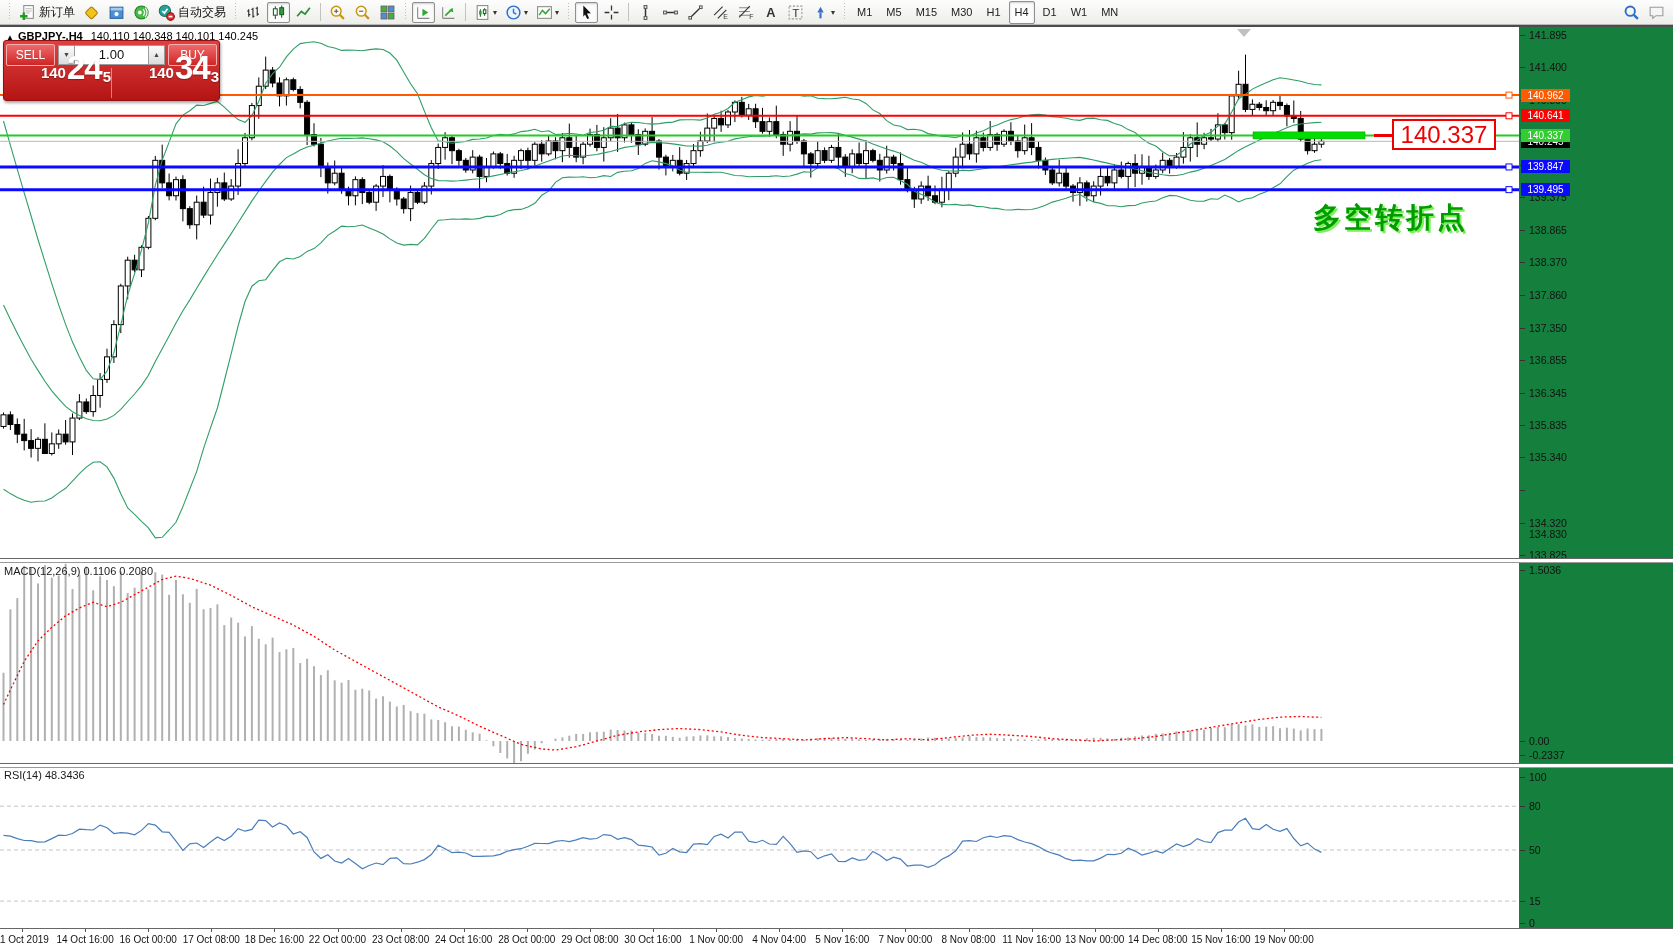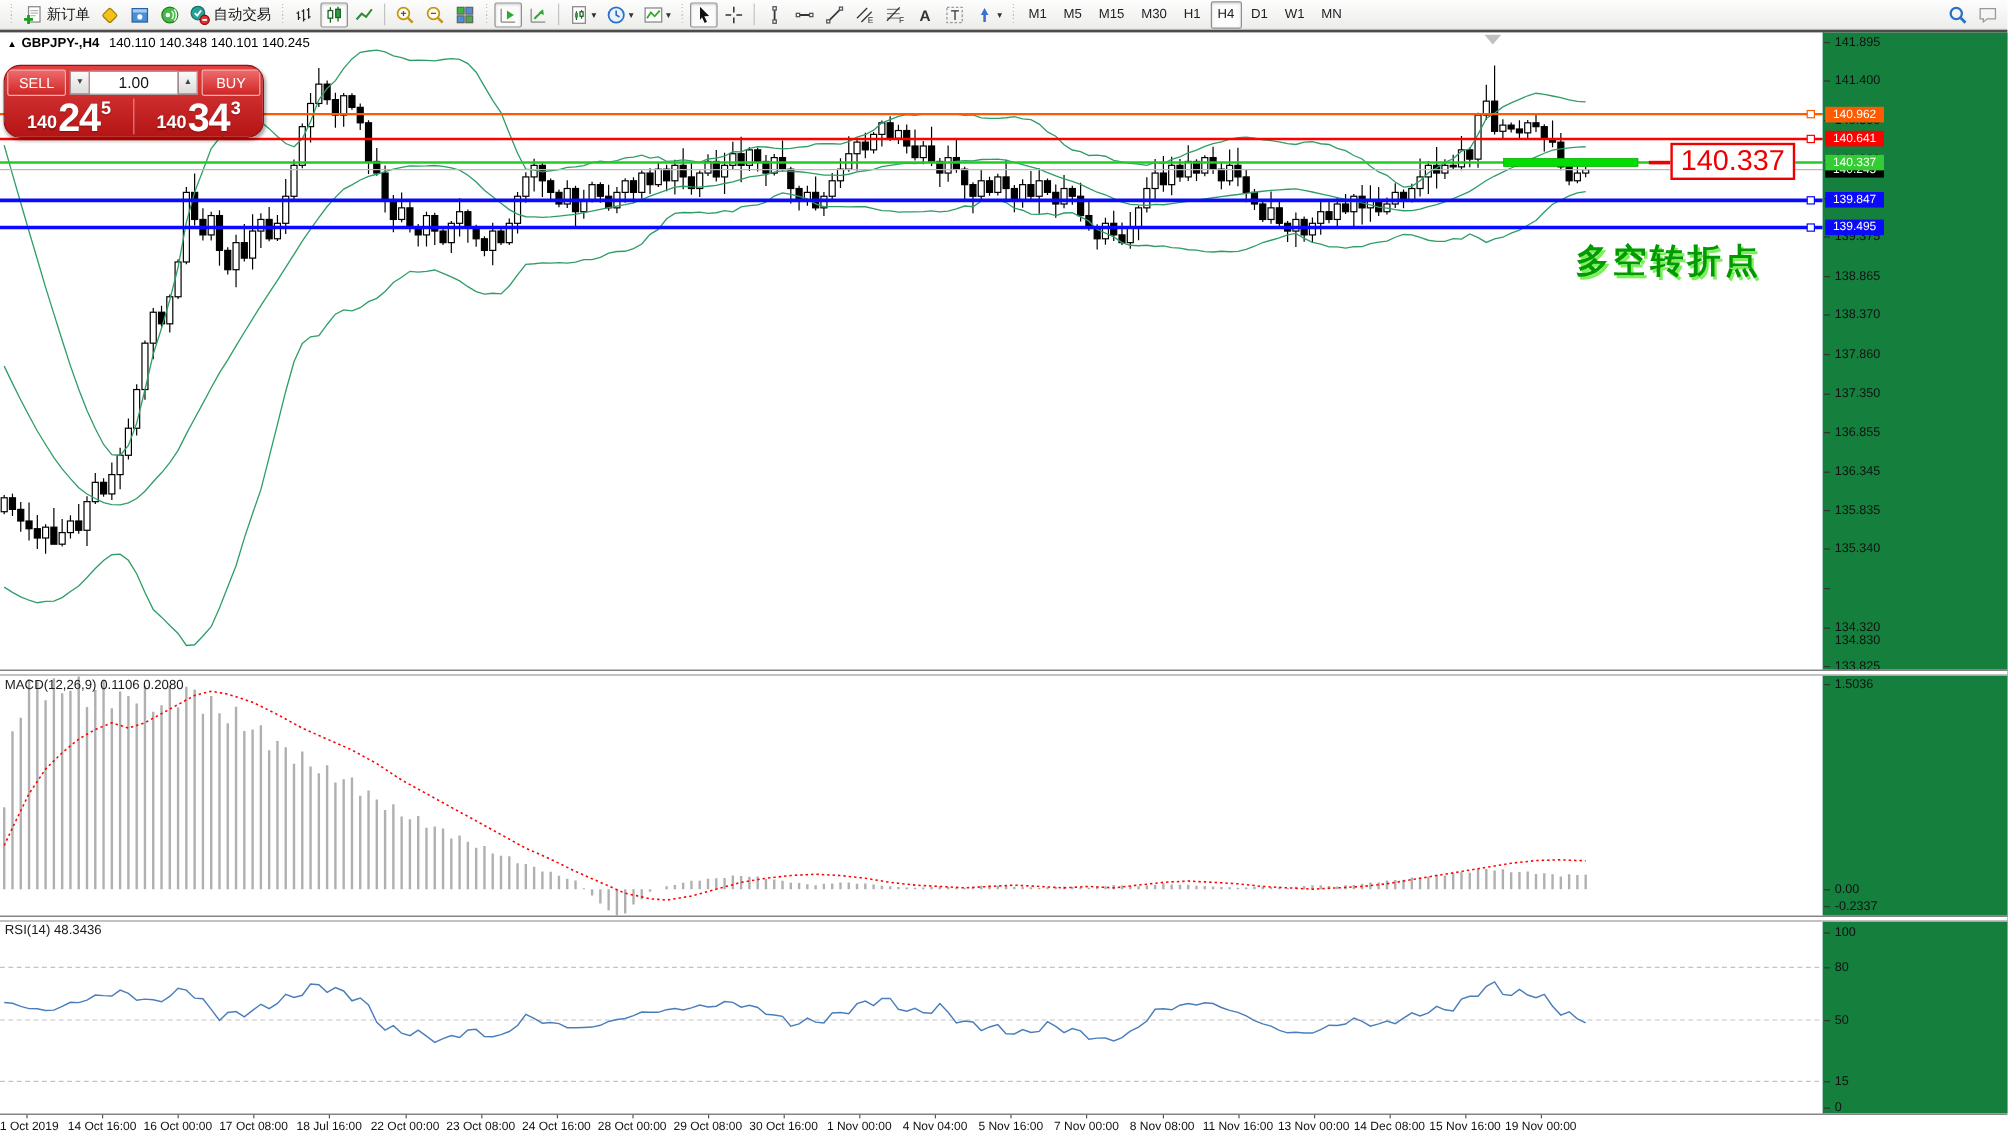--- a/index.html
+++ b/index.html
@@ -35,32 +35,32 @@
   .lvl-lab{position:absolute;left:1px;width:49px;height:13px;line-height:13px;text-align:center;font-size:10px;color:#fff;z-index:5;}
   
   #time-axis{position:absolute;left:0;top:928px;width:1673px;height:22px;background:#fff;border-top:1px solid #666;z-index:25;}
   .time-lab{position:absolute;top:5px;font-size:10px;color:#111;white-space:nowrap;transform:translateX(-50%);}
   .time-tick{position:absolute;top:0;width:1px;height:3px;background:#555;}
   
   #quote-header{position:absolute;left:6px;top:30px;z-index:15;font-size:11px;color:#000;white-space:nowrap;}
   #quote-header .tri{font-size:8px;margin-right:4px;}
   #quote-header b{font-weight:bold;margin-right:8px;}
   
-  #ocp{position:absolute;left:3px;top:54px;width:217px;height:61px;z-index:18;border:1px solid #8f1212;border-radius:14px;
+  #ocp{position:absolute;left:3px;top:40px;width:217px;height:61px;z-index:18;border:1px solid #8f1212;border-radius:3px;
     background:linear-gradient(#e04040,#b41414);box-shadow:1px 2px 3px rgba(0,0,0,.35);box-sizing:border-box;overflow:hidden;}
   #ocp-row1{display:flex;height:25px;align-items:center;padding:2px 2px 0 2px;box-sizing:border-box;}
   .ocp-btn{flex:0 0 47px;height:20px;background:linear-gradient(#ef6a6a,#cf2525);border:1px solid #f3b0b0;border-radius:2px;
     color:#fff;font-size:12px;display:flex;align-items:center;justify-content:center;}
   #vol-box{flex:1;display:flex;height:20px;margin:0 3px;}
   .vol-btn{width:17px;height:20px;background:linear-gradient(#fafafa,#dcdcdc);border:1px solid #9b9b9b;color:#444;
     font-size:7px;display:flex;align-items:center;justify-content:center;box-sizing:border-box;}
   #vol-input{width:62px;flex:1;height:20px;border:1px solid #9b9b9b;border-left:none;border-right:none;text-align:center;
     font-size:13px;color:#111;box-sizing:border-box;padding:0;background:#fff;font-family:"Liberation Sans",sans-serif;}
   #ocp-row2{display:flex;height:34px;}
-  .ocp-price{flex:1;display:flex;align-items:flex-end;justify-content:center;color:#fff;padding-bottom:1px;text-shadow:0 1px 1px rgba(0,0,0,.3);}
+  .ocp-price{flex:1;display:flex;align-items:flex-end;justify-content:flex-end;color:#fff;padding-bottom:17px;text-shadow:0 1px 1px rgba(0,0,0,.3);}
   .ocp-price .sm{font-size:15px;font-weight:bold;margin-bottom:2px;}
   .ocp-price .big{font-size:33px;font-weight:bold;line-height:30px;letter-spacing:-1px;margin:0 1px;}
   .ocp-price .sup{font-size:15px;font-weight:bold;align-self:flex-start;margin-top:2px;}
   #ocp-div{width:1px;background:rgba(255,255,255,.45);margin:2px 0;}
   
   #callout{position:absolute;left:1392px;top:119px;width:100px;height:27px;background:#fff;border:2px solid #ee0000;
     color:#ee0000;font-size:24px;line-height:27px;text-align:center;z-index:16;}
   #callout-dash{position:absolute;left:1374px;top:134px;width:18px;height:3px;background:#ee0000;z-index:16;}
   #cn-note{position:absolute;left:1313px;top:199px;z-index:16;font-size:28px;font-weight:bold;letter-spacing:3px;
     color:#009b00;text-shadow:2px 2px 0 #7bf05a;}
@@ -1046,21 +1046,21 @@
   <div id="time-axis">
       <div class="time-tick" style="left: 22px;"></div>
       <div class="time-lab" style="left: 22px;">11 Oct 2019</div>
       <div class="time-tick" style="left: 85.1px;"></div>
       <div class="time-lab" style="left: 85.1px;">14 Oct 16:00</div>
       <div class="time-tick" style="left: 148.2px;"></div>
       <div class="time-lab" style="left: 148.2px;">16 Oct 00:00</div>
       <div class="time-tick" style="left: 211.3px;"></div>
       <div class="time-lab" style="left: 211.3px;">17 Oct 08:00</div>
       <div class="time-tick" style="left: 274.4px;"></div>
-      <div class="time-lab" style="left: 274.4px;">18 Jul 16:00</div>
+      <div class="time-lab" style="left: 274.4px;">18 Dec 16:00</div>
       <div class="time-tick" style="left: 337.5px;"></div>
       <div class="time-lab" style="left: 337.5px;">22 Oct 00:00</div>
       <div class="time-tick" style="left: 400.6px;"></div>
       <div class="time-lab" style="left: 400.6px;">23 Oct 08:00</div>
       <div class="time-tick" style="left: 463.7px;"></div>
       <div class="time-lab" style="left: 463.7px;">24 Oct 16:00</div>
       <div class="time-tick" style="left: 526.8px;"></div>
       <div class="time-lab" style="left: 526.8px;">28 Oct 00:00</div>
       <div class="time-tick" style="left: 589.9px;"></div>
       <div class="time-lab" style="left: 589.9px;">29 Oct 08:00</div>

